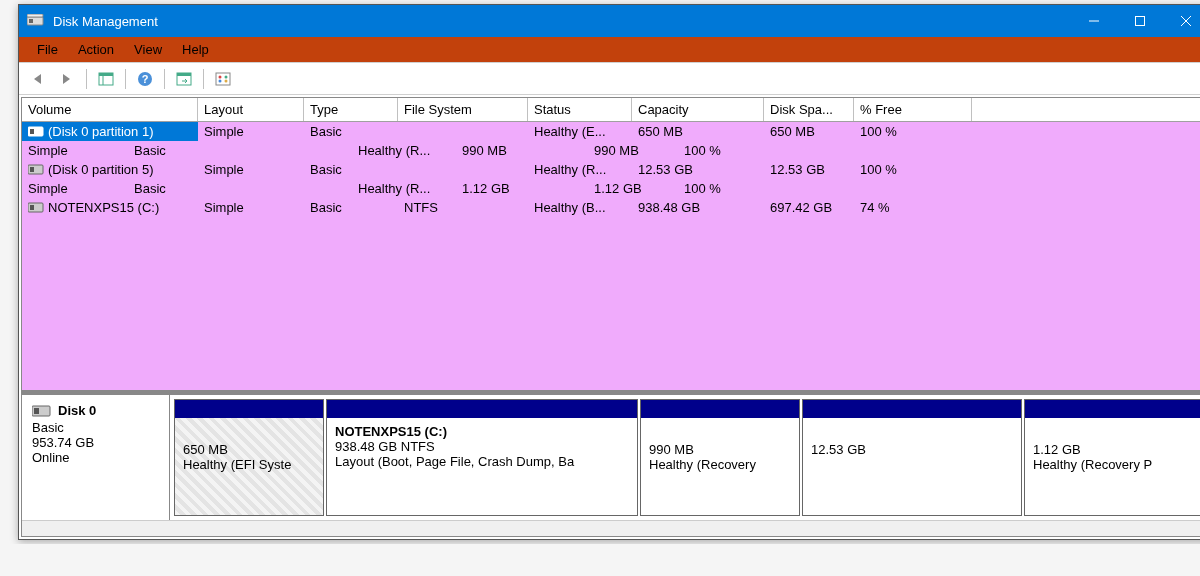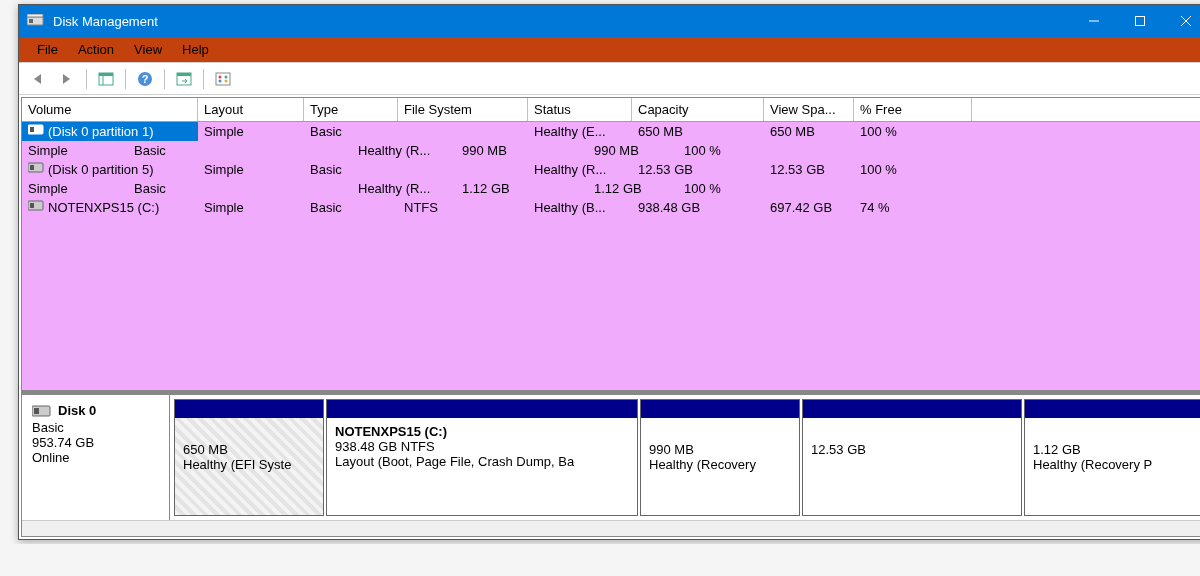--- a/index.html
+++ b/index.html
@@ -15,21 +15,21 @@
 .toolbar { height: 32px; background: #fff; border-bottom: 1px solid #d0d0d0; display: flex; align-items: center; padding: 0 8px; gap: 4px; }
 .tool-btn { width: 24px; height: 24px; display: flex; align-items: center; justify-content: center; border: 1px solid transparent; cursor: pointer; }
 .tool-sep { width: 1px; height: 20px; background: #c0c0c0; margin: 0 3px; }
 .content { flex: 1; display: flex; flex-direction: column; border: 1px solid #888; margin: 2px; overflow: hidden; }
 .volumes-table { flex: 1; overflow: auto; background: #f0abfc; }
 .vol-header { display: flex; background: #fff; border-bottom: 1px solid #a0a0a0; font-size: 13px; }
 .vol-header-cell { padding: 4px 6px; border-right: 1px solid #c0c0c0; white-space: nowrap; overflow: hidden; text-overflow: ellipsis; cursor: pointer; }
 .vol-row { display: flex; font-size: 13px; align-items: center; }
 .vol-row.selected .vol-name { background: #0078d7; color: #fff; }
 .vol-cell { padding: 2px 6px; white-space: nowrap; overflow: hidden; text-overflow: ellipsis; }
-.vol-name { display: flex; gap: 4px; }
+.vol-name { display: flex; align-items: center; gap: 4px; }
 .vol-icon { width: 16px; height: 12px; display: inline-flex; flex-shrink: 0; }
 .col-volume { width: 176px; }
 .col-layout { width: 106px; }
 .col-type { width: 94px; }
 .col-fs { width: 130px; }
 .col-status { width: 104px; }
 .col-capacity { width: 132px; }
 .col-free { width: 90px; }
 .col-pctfree { width: 118px; }
 .col-last { flex: 1; }
@@ -135,21 +135,21 @@
 
   <div class="content">
     <div class="volumes-table">
       <div class="vol-header">
         <div class="vol-header-cell col-volume">Volume</div>
         <div class="vol-header-cell col-layout">Layout</div>
         <div class="vol-header-cell col-type">Type</div>
         <div class="vol-header-cell col-fs">File System</div>
         <div class="vol-header-cell col-status">Status</div>
         <div class="vol-header-cell col-capacity">Capacity</div>
-        <div class="vol-header-cell col-free">View Spa...</div>
+        <div class="vol-header-cell col-free">Disk Spa...</div>
         <div class="vol-header-cell col-pctfree">% Free</div>
         <div class="vol-header-cell col-last"></div>
       </div>
       <div id="vol-rows">
           <div class="vol-row selected">
             <div class="vol-cell col-volume vol-name">
               <span class="vol-icon">
                 <svg width="16" height="12">
                   <rect x="0" y="1" width="15" height="9" rx="1" fill="#fff" stroke="#fff"></rect>
                   <rect x="2" y="3" width="4" height="5" fill="#555"></rect>

